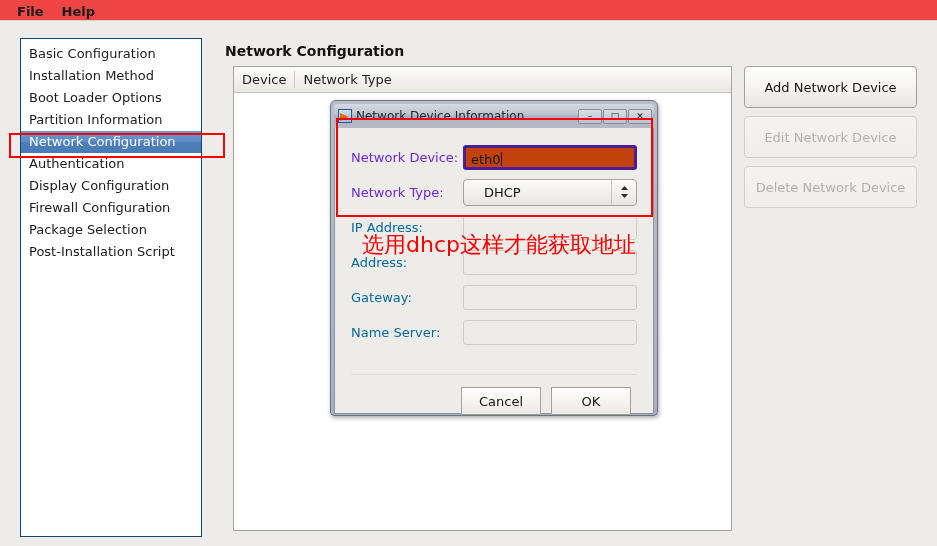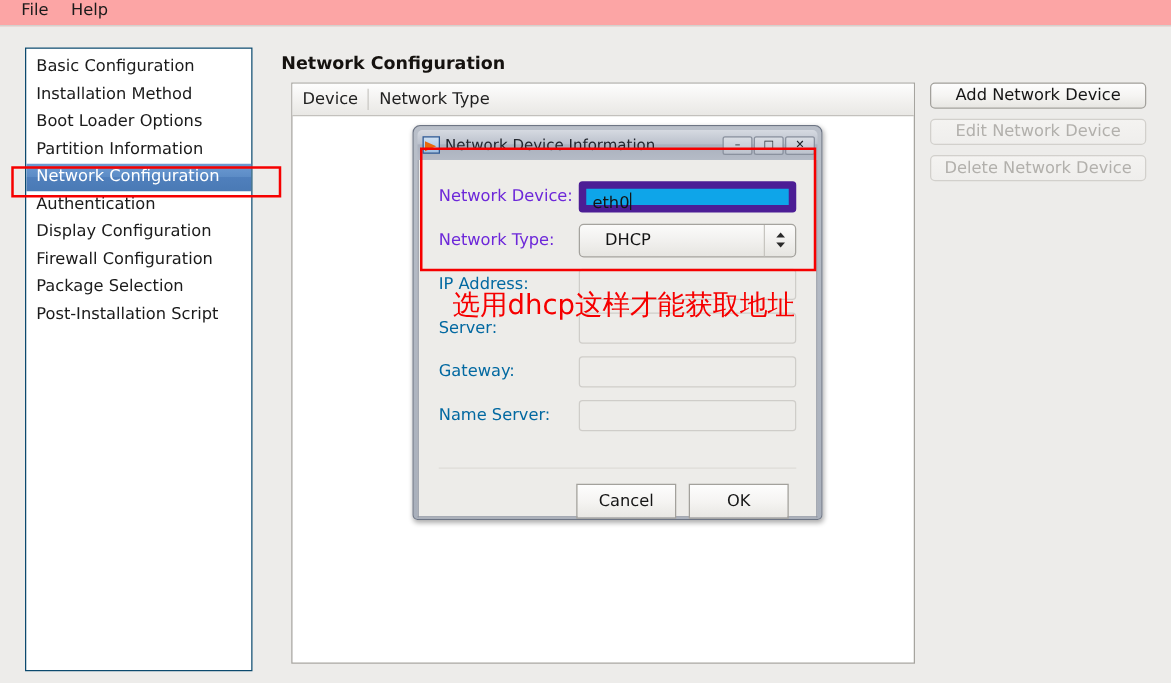--- a/index.html
+++ b/index.html
@@ -16,26 +16,27 @@
     overflow: hidden;
     position: relative;
   }
 
   
   #menubar {
     position: absolute;
     left: 0; top: 0;
     width: 937px;
     height: 21px;
-    background: #fca5a5;
+    background: #ef4444;
     border-bottom: 1px solid #d3d1cd;
     display: flex;
-    align-items: flex-start;
+    align-items: flex-end;
     padding-left: 8px;
     box-sizing: border-box;
+    font-weight: bold;
   }
   .menu-item {
     font-size: 13px;
     color: #1b1b1b;
     padding: 1px 9px;
     line-height: 15px;
     cursor: default;
   }
 
   
@@ -114,21 +115,21 @@
 
   
   #side-buttons {
     position: absolute;
     left: 744px; top: 66px;
     width: 173px;
   }
   .sbtn {
     display: block;
     width: 173px;
-    height: 21px;
+    height: 42px;
     margin-bottom: 8px;
     font-family: inherit;
     font-size: 13px;
     border-radius: 4px;
     box-sizing: border-box;
     cursor: default;
   }
   .sbtn.enabled {
     background: linear-gradient(to bottom, #fdfdfd 0%, #f5f4f2 52%, #e7e6e2 100%);
     border: 1px solid #a3a19c;
@@ -227,22 +228,22 @@
     width: 112px;
     font-size: 13px;
     color: #6d28d9;
     white-space: nowrap;
   }
   .field-label.dim { color: #0369a1; }
   .txtinput {
     flex: 1;
     height: 25px;
     box-sizing: border-box;
-    background: #0ea5e9;
-    border: 6px solid #4c1d95;
+    background: #c2410c;
+    border: 3px solid #4c1d95;
     border-radius: 3px;
     font-family: inherit;
     font-size: 13px;
     color: #141414;
     padding: 0 5px;
     line-height: 23px;
     position: relative;
   }
   .txtinput .caret {
     display: inline-block;
@@ -397,21 +398,21 @@
         </span>
       </div>
     </div>
 
     <div class="field-row">
       <div class="field-label dim">IP Address:</div>
       <div class="txtinput dim"></div>
     </div>
 
     <div class="field-row">
-      <div class="field-label dim">Server:</div>
+      <div class="field-label dim">Address:</div>
       <div class="txtinput dim"></div>
     </div>
 
     <div class="field-row">
       <div class="field-label dim">Gateway:</div>
       <div class="txtinput dim"></div>
     </div>
 
     <div class="field-row">
       <div class="field-label dim">Name Server:</div>

